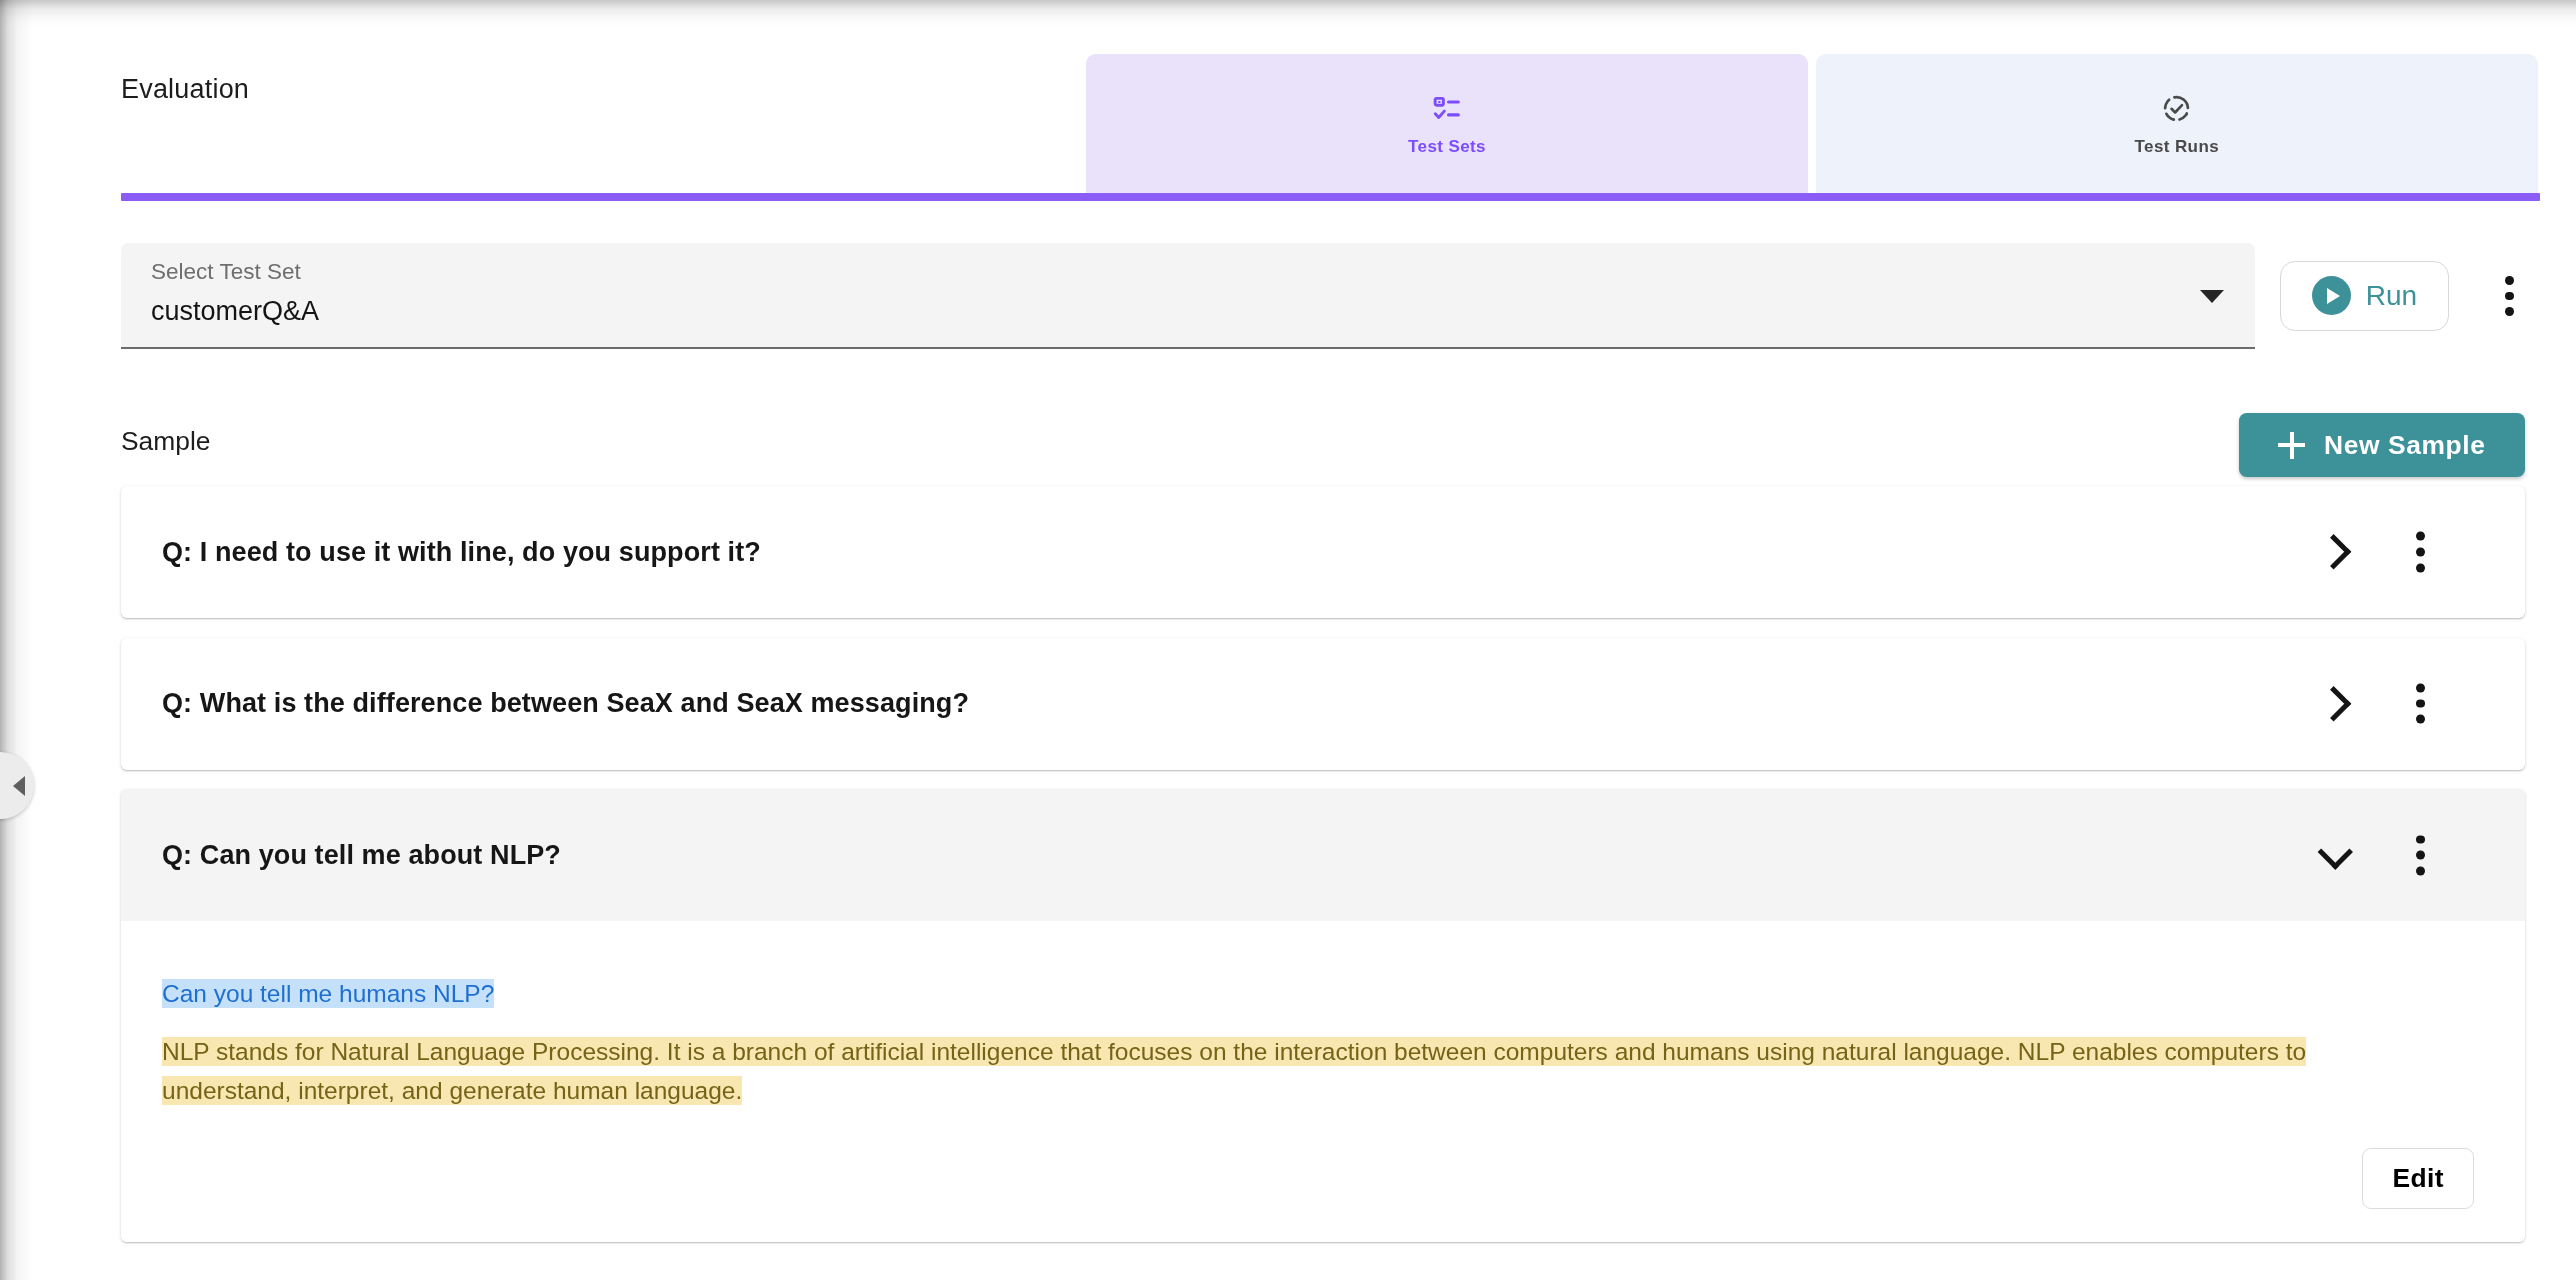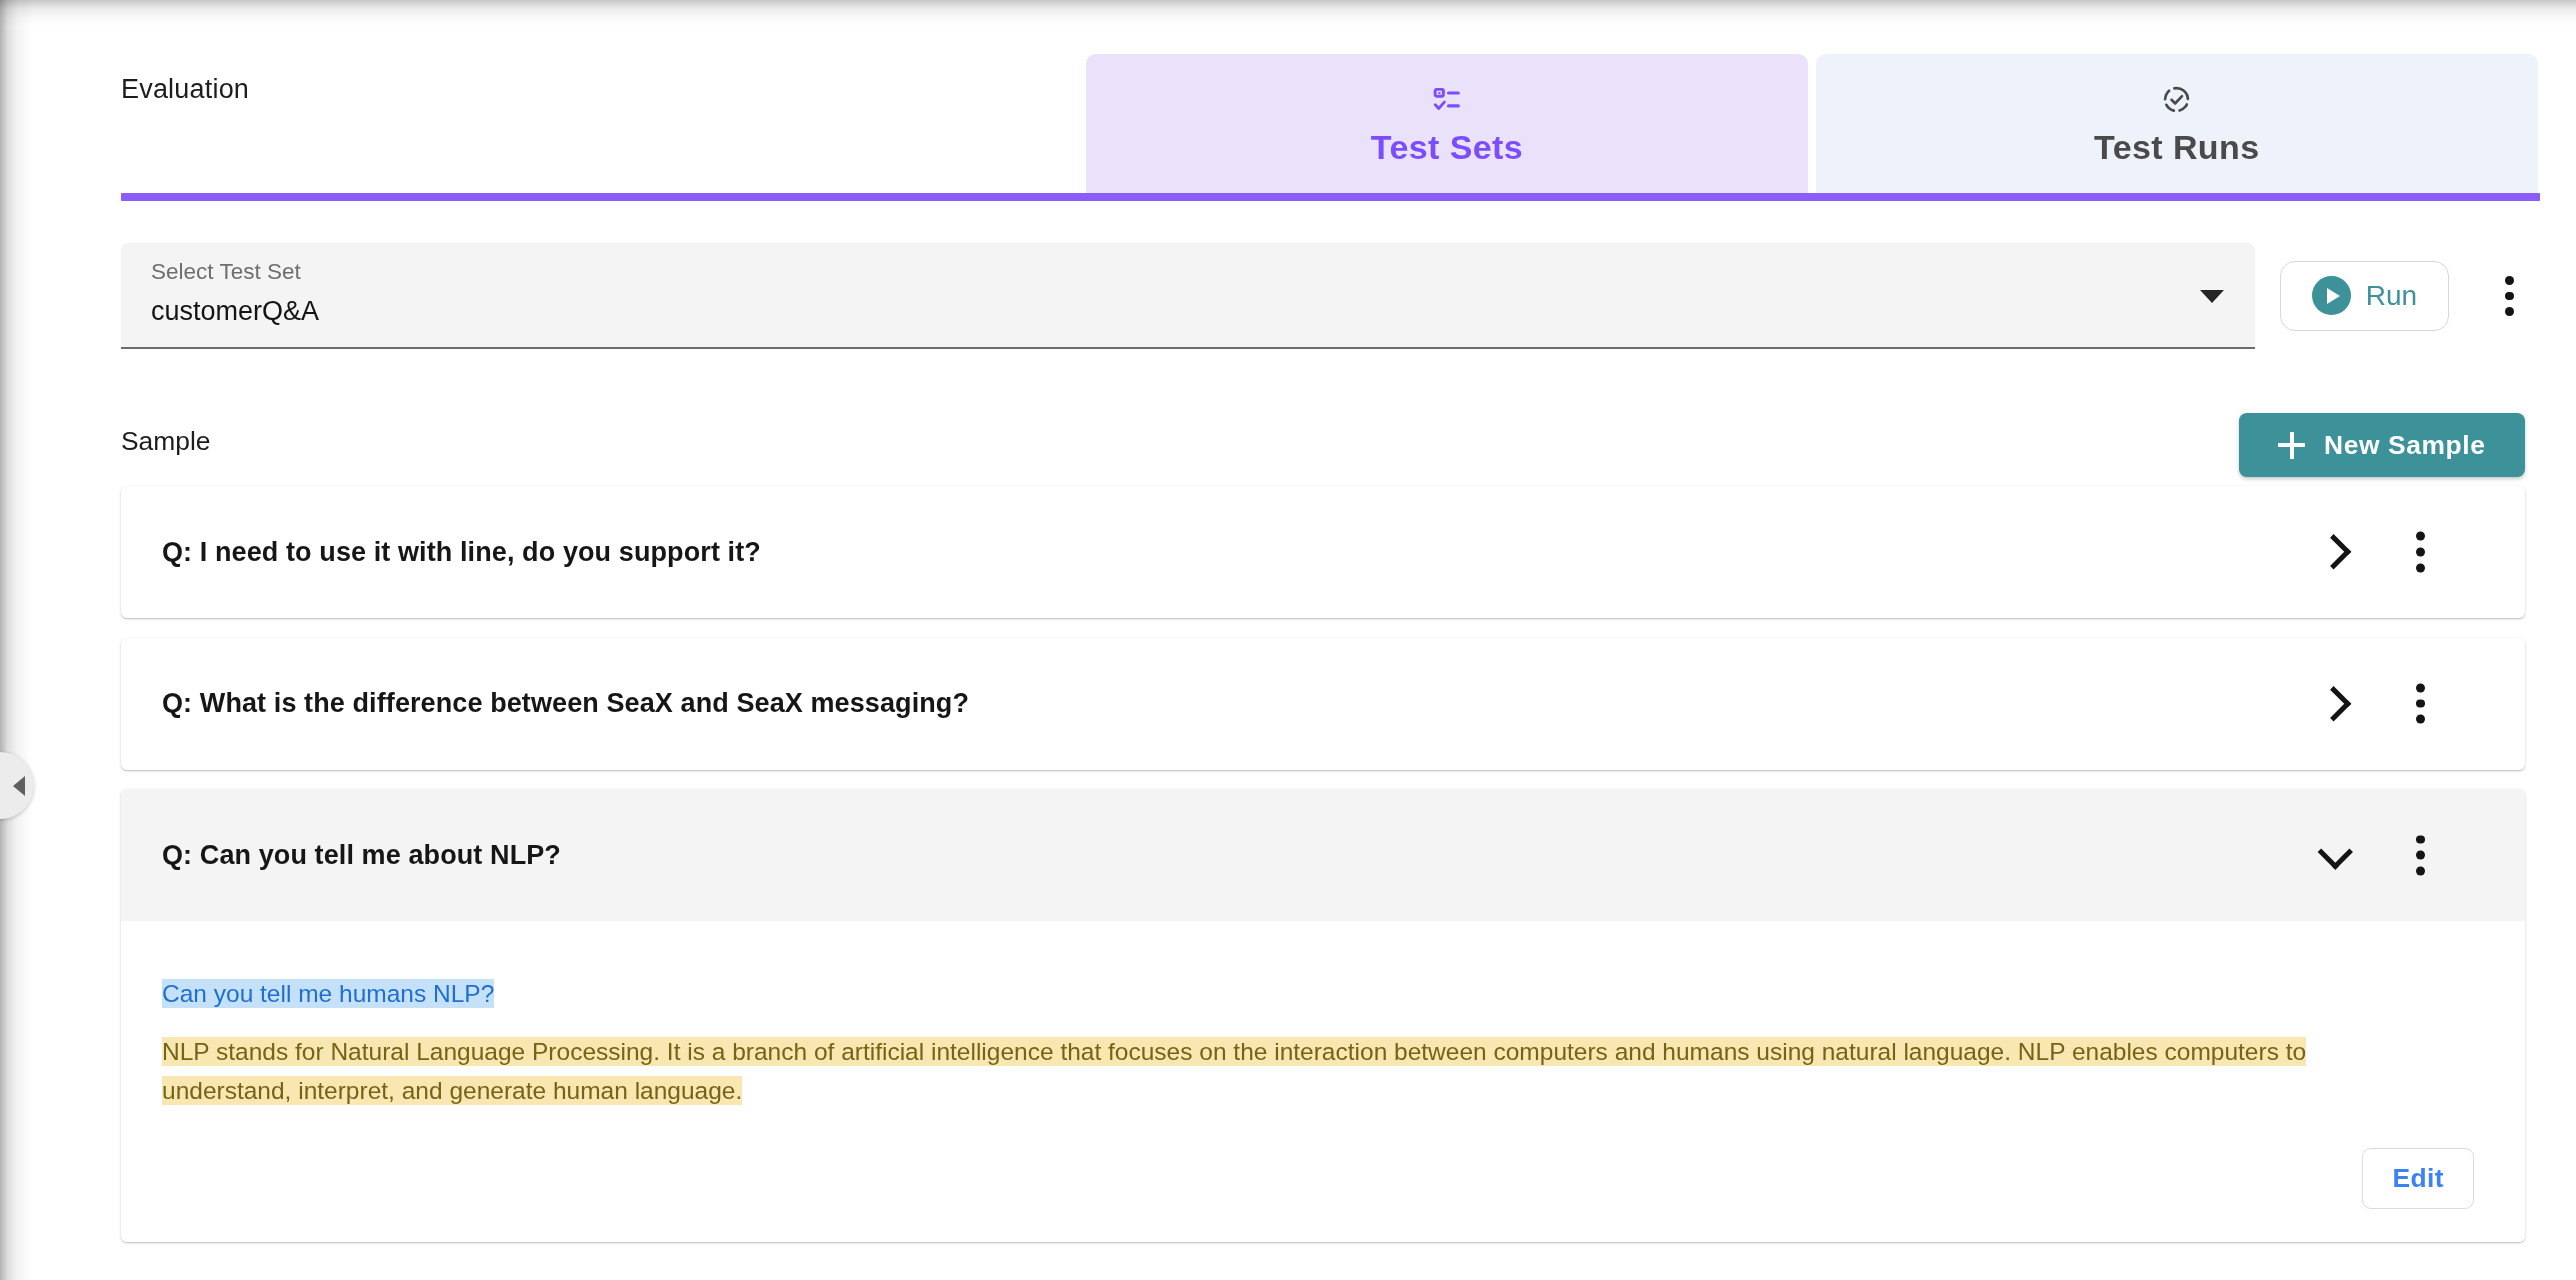--- a/index.html
+++ b/index.html
@@ -109,21 +109,21 @@
     flex-direction: column;
     align-items: center;
     justify-content: center;
     gap: 13.7px;
     box-sizing: border-box;
     cursor: pointer;
   }
   .tab.active { background: #eae2fb; }
   .tab.inactive { background: #eef2fb; margin-left: 7.8px; text-align: center; }
   .tab-label {
-    font-size: 34px;
+    font-size: 17px;
     font-weight: 700;
     letter-spacing: 0.4px;
     line-height: 1;
   }
   .tab.active .tab-label { color: #7c4dff; }
   .tab.inactive .tab-label { color: #4a4a4a; }
   .tab-icon { height: 33px; display: flex; align-items: center; justify-content: center; }
 
   
   .select-row {
@@ -353,21 +353,21 @@
     padding-right: 9.8px;
   }
   .edit-btn {
     width: 112px; height: 61px;
     border: 1px solid #dcdcdc;
     border-radius: 8.8px;
     background: #ffffff;
     display: flex; align-items: center; justify-content: center;
     font-size: 26.4px;
     font-weight: 700;
-    color: #3b82f6;
+    color: #000000;
     letter-spacing: 0.4px;
     cursor: pointer;
     box-sizing: border-box;
   }
 </style>
 </head>
 <body>
 
 <div class="app-root">
 

